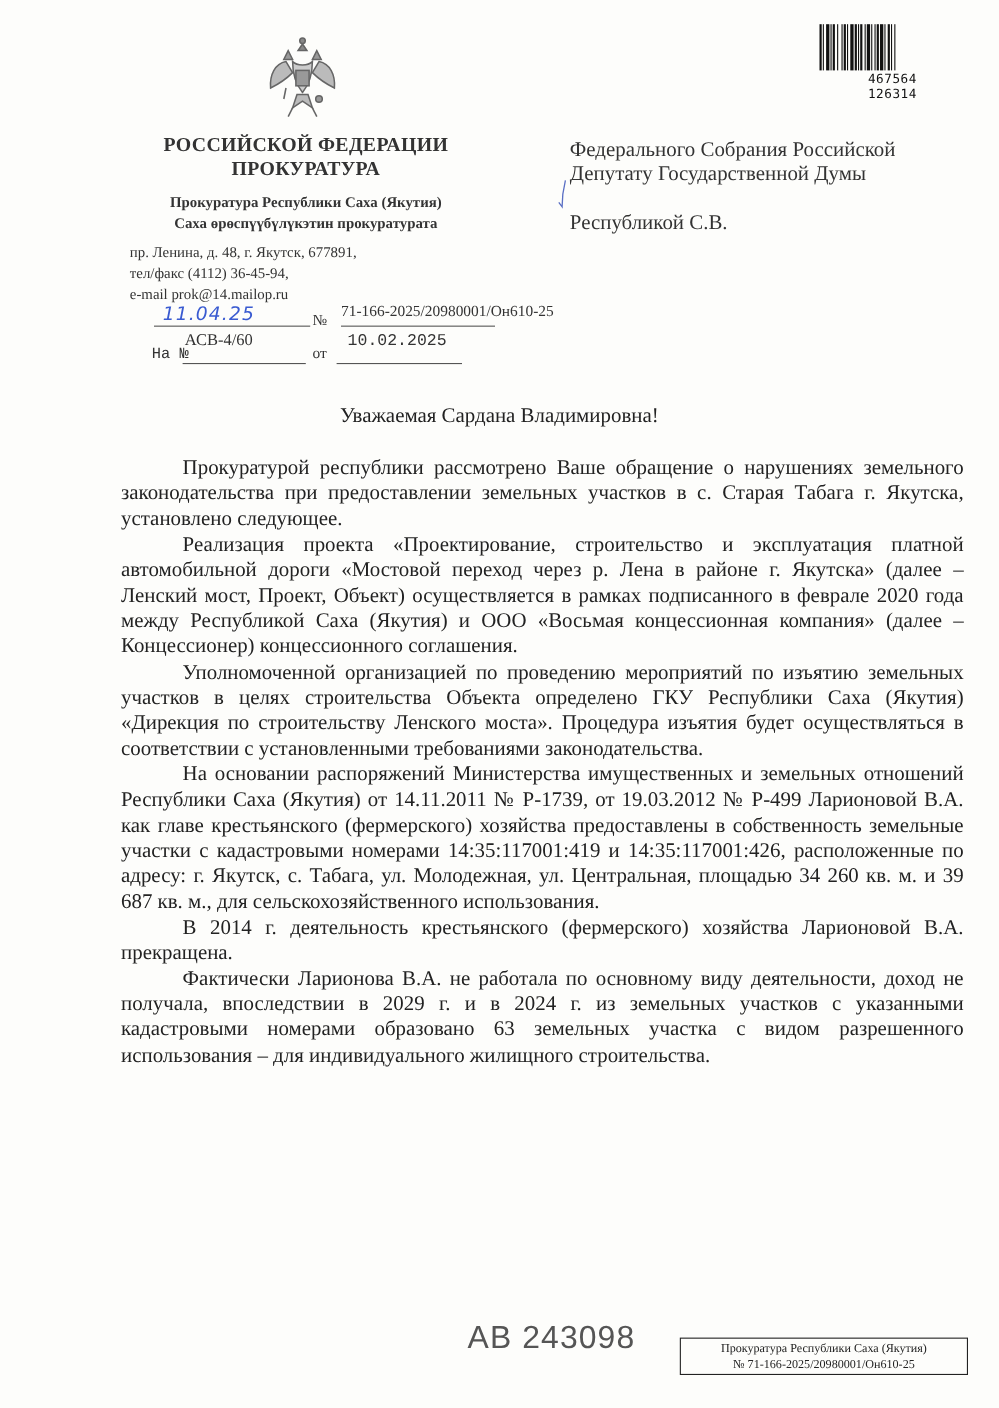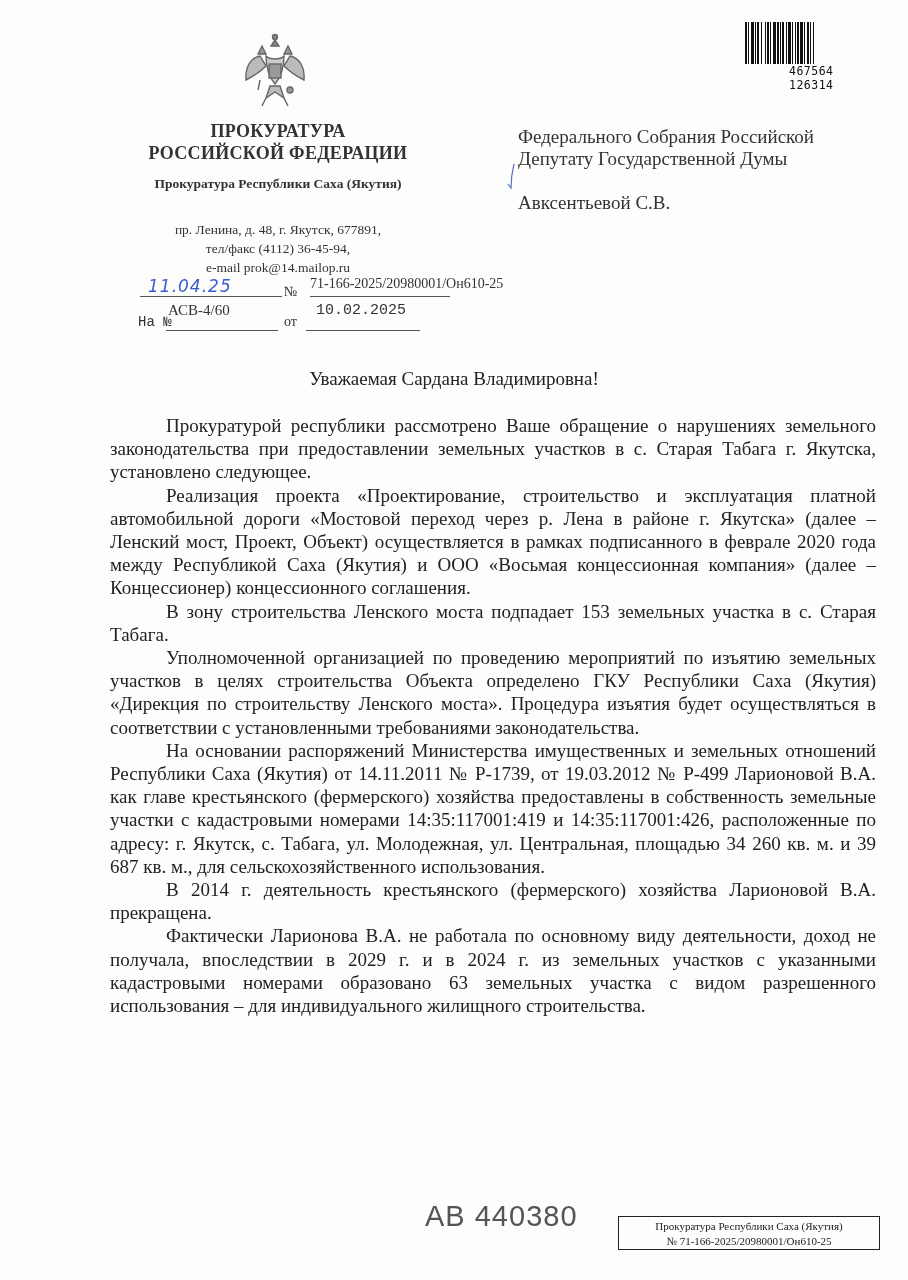--- a/index.html
+++ b/index.html
@@ -4,21 +4,21 @@
 <style>
   html, body { margin: 0; padding: 0; }
   body {
     width: 908px; height: 1280px; background: #fdfdfb; position: relative;
     overflow: hidden; font-family: "Liberation Serif", "DejaVu Serif", serif; color: #222;
   }
   .abs { position: absolute; }
   .emblem { left: 240px; top: 32px; width: 70px; height: 80px; }
   .org-title { left: 118px; top: 120px; width: 320px; text-align: center; font-weight: bold; font-size: 18px; line-height: 22px; letter-spacing: 0.3px; color: #333; }
   .org-sub { left: 118px; top: 174px; width: 320px; text-align: center; font-weight: bold; font-size: 13.5px; line-height: 19px; color: #333; }
-  .org-addr { left: 118px; top: 220px; width: 320px; text-align: center; font-size: 13.5px; line-height: 19px; color: #333; }
+  .org-addr { left: 118px; top: 220px; width: 320px; text-align: left; font-size: 13.5px; line-height: 19px; color: #333; }
   .reg { left: 130px; top: 272px; width: 400px; height: 70px; font-size: 14px; color: #333; }
   .reg .date { position: absolute; left: 18px; top: 4px; font-family: "DejaVu Sans", sans-serif; font-style: italic; color: #3a5bd1; font-size: 17px; letter-spacing: 1px; }
   .reg .line1 { position: absolute; left: 10px; top: 24px; width: 142px; border-bottom: 1px solid #555; }
   .reg .numsign1 { position: absolute; left: 154px; top: 12px; }
   .reg .num { position: absolute; left: 180px; top: 4px; }
   .reg .line2 { position: absolute; left: 180px; top: 24px; width: 140px; border-bottom: 1px solid #555; }
   .reg .na { position: absolute; left: 8px; top: 42px; font-family: Liberation Mono, monospace; }
   .reg .acb { position: absolute; left: 38px; top: 30px; font-size: 15px; text-align: center; }
   .reg .line3 { position: absolute; left: 36px; top: 58px; width: 112px; border-bottom: 1px solid #555; }
   .reg .ot { position: absolute; left: 154px; top: 42px; text-align: right; }
@@ -52,26 +52,27 @@
     <rect x="29" y="32" width="12" height="14" fill="#999"></rect>
     <path d="M30 54 L26 66 L35 60 L44 66 L40 54 Z" fill="#bbb"></path>
     <path d="M26 66 L22 74"></path>
     <path d="M44 66 L48 74"></path>
     <circle cx="50" cy="58" r="3" fill="#999"></circle>
     <path d="M20 48 L18 58"></path>
   </g>
 </svg>
 
 <div class="abs org-title">
+  <div>РОССИЙСКОЙ ФЕДЕРАЦИИ</div>
   <div>ПРОКУРАТУРА</div>
-  <div>РОССИЙСКОЙ ФЕДЕРАЦИИ</div>
 </div>
 
 <div class="abs org-sub">
   <div>Прокуратура Республики Саха (Якутия)</div>
+  <div>Саха өрөспүүбүлүкэтин прокуратурата</div>
 </div>
 
 <div class="abs org-addr">
   <div>пр. Ленина, д. 48, г. Якутск, 677891,</div>
   <div>тел/факс (4112) 36-45-94,</div>
   <div>e-mail prok@14.mailop.ru</div>
 </div>
 
 <div class="abs reg">
   <span class="date">11.04.25</span>
@@ -139,33 +140,32 @@
   <div class="digits">467564 126314</div>
 </div>
 
 <svg class="abs check-mark" viewBox="0 0 12 30">
   <path d="M8 2 C6 10 5 18 5 26 L2 22" stroke="#5a6fc4" stroke-width="1.2" fill="none"></path>
 </svg>
 
 <div class="abs addressee">
   <div>Федерального Собрания Российской</div>
   <div>Депутату Государственной Думы</div>
-  <div class="name">Авксентьевой С.В.</div>
+  <div class="name">Республикой С.В.</div>
 </div>
 
 <div class="abs salutation">Уважаемая Сардана Владимировна!</div>
 
 <div class="abs body-text">
   <p>Прокуратурой республики рассмотрено Ваше обращение о нарушениях земельного законодательства при предоставлении земельных участков в с. Старая Табага г. Якутска, установлено следующее.</p>
   <p>Реализация проекта «Проектирование, строительство и эксплуатация платной автомобильной дороги «Мостовой переход через р. Лена в районе г. Якутска» (далее – Ленский мост, Проект, Объект) осуществляется в рамках подписанного в феврале 2020 года между Республикой Саха (Якутия) и ООО «Восьмая концессионная компания» (далее – Концессионер) концессионного соглашения.</p>
-  <p>В зону строительства Ленского моста подпадает 153 земельных участка в с. Старая Табага.</p>
   <p>Уполномоченной организацией по проведению мероприятий по изъятию земельных участков в целях строительства Объекта определено ГКУ Республики Саха (Якутия) «Дирекция по строительству Ленского моста». Процедура изъятия будет осуществляться в соответствии с установленными требованиями законодательства.</p>
   <p>На основании распоряжений Министерства имущественных и земельных отношений Республики Саха (Якутия) от 14.11.2011 № Р-1739, от 19.03.2012 № Р-499 Ларионовой В.А. как главе крестьянского (фермерского) хозяйства предоставлены в собственность земельные участки с кадастровыми номерами 14:35:117001:419 и 14:35:117001:426, расположенные по адресу: г. Якутск, с. Табага, ул. Молодежная, ул. Центральная, площадью 34 260 кв. м. и 39 687 кв. м., для сельскохозяйственного использования.</p>
   <p>В 2014 г. деятельность крестьянского (фермерского) хозяйства Ларионовой В.А. прекращена.</p>
   <p>Фактически Ларионова В.А. не работала по основному виду деятельности, доход не получала, впоследствии в 2029 г. и в 2024 г. из земельных участков с указанными кадастровыми номерами образовано 63 земельных участка с видом разрешенного использования – для индивидуального жилищного строительства.</p>
 </div>
 
-<div class="abs stamp-no">АВ 440380</div>
+<div class="abs stamp-no">АВ 243098</div>
 
 <div class="abs reg-box">
   <div>Прокуратура Республики Саха (Якутия)</div>
   <div>№ 71-166-2025/20980001/Он610-25</div>
 </div>
 
 </body></html>

